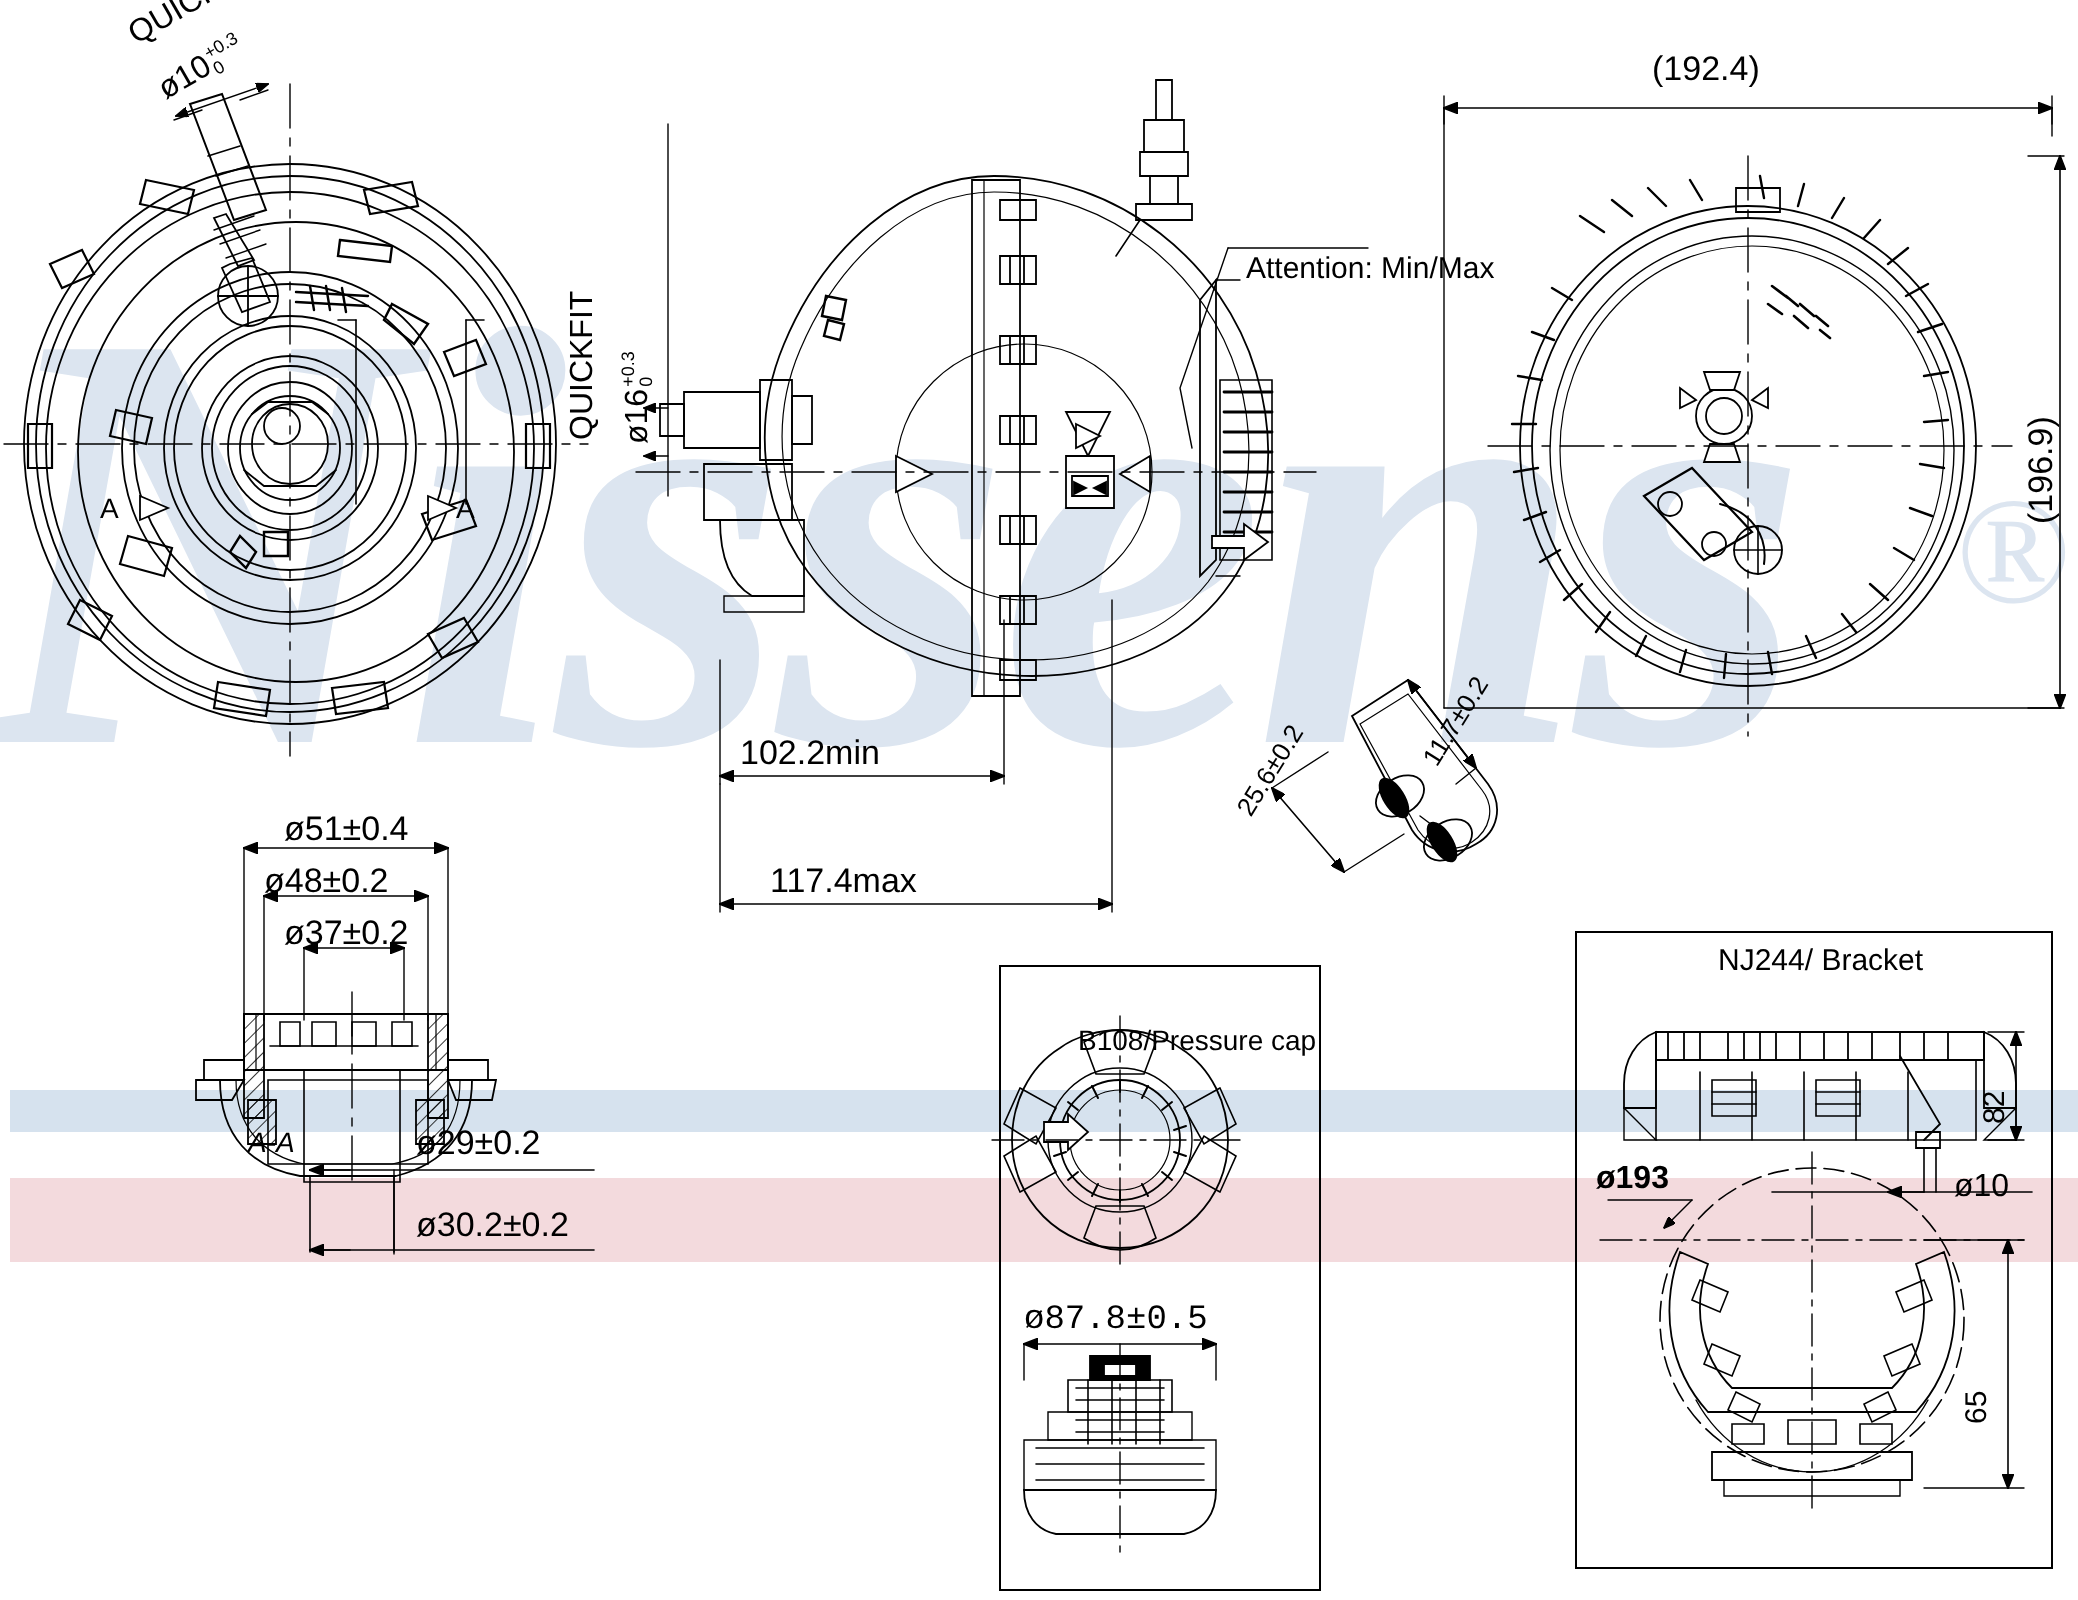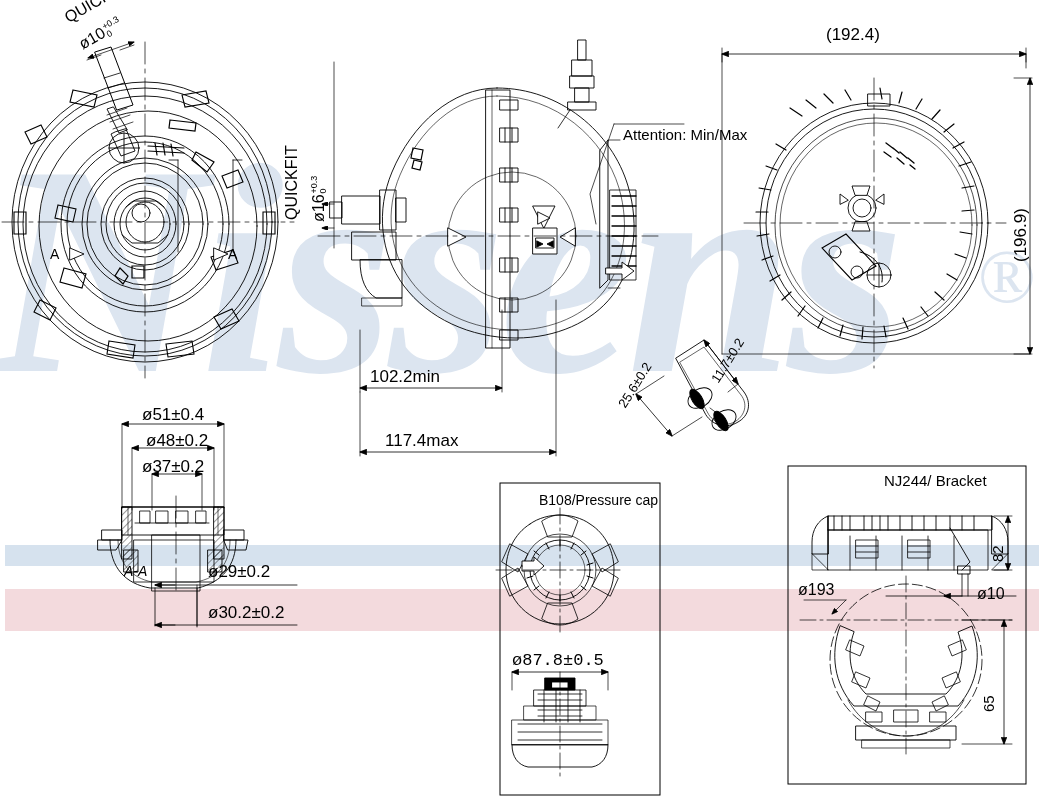--- a/index.html
+++ b/index.html
@@ -479,28 +479,28 @@
   <div class="lbl t17" style="left:370px;top:368px;">102.2min</div>
   <div class="lbl t17" style="left:385px;top:432px;">117.4max</div>
 
   <div class="lbl t17" style="left:826px;top:26px;">(192.4)</div>
   <div class="lbl t17 rot90" style="left:1012px;top:262px;">(196.9)</div>
 
   <div class="lbl t13 rotPos" style="left:616px;top:403px;">25.6±0.2</div>
   <div class="lbl t13 rotPos" style="left:709px;top:378px;">11.7±0.2</div>
 
   <div class="lbl t17" style="left:142px;top:406px;">ø51±0.4</div>
-  <div class="lbl t17" style="left:146px;top:432px;">ø48±0.2</div>
+  <div class="lbl t17" style="left:132px;top:432px;">ø48±0.2</div>
   <div class="lbl t17" style="left:142px;top:458px;">ø37±0.2</div>
   <div class="lbl t14" style="left:124px;top:564px;font-style:italic;">A-A</div>
   <div class="lbl t17" style="left:208px;top:563px;">ø29±0.2</div>
   <div class="lbl t17" style="left:208px;top:604px;">ø30.2±0.2</div>
 
-  <div class="lbl t14" style="left:539px;top:493px;">B108/Pressure cap</div>
+  <div class="lbl t14" style="left:539px;top:513px;">B108/Pressure cap</div>
   <div class="lbl t17" style="left:512px;top:652px;font-family:Liberation Mono, monospace;">ø87.8±0.5</div>
 
-  <div class="lbl t15" style="left:884px;top:473px;">NJ244/ Bracket</div>
+  <div class="lbl t15" style="left:859px;top:473px;">NJ244/ Bracket</div>
   <div class="lbl t15 rot90" style="left:990px;top:562px;">82</div>
   <div class="lbl t16" style="left:977px;top:586px;">ø10</div>
-  <div class="lbl t16" style="left:798px;top:582px;">ø193</div>
+  <div class="lbl t16" style="left:798px;top:582px;font-weight:bold;">ø193</div>
   <div class="lbl t15 rot90" style="left:981px;top:712px;">65</div>
 
 </div>
 
 </body></html>

